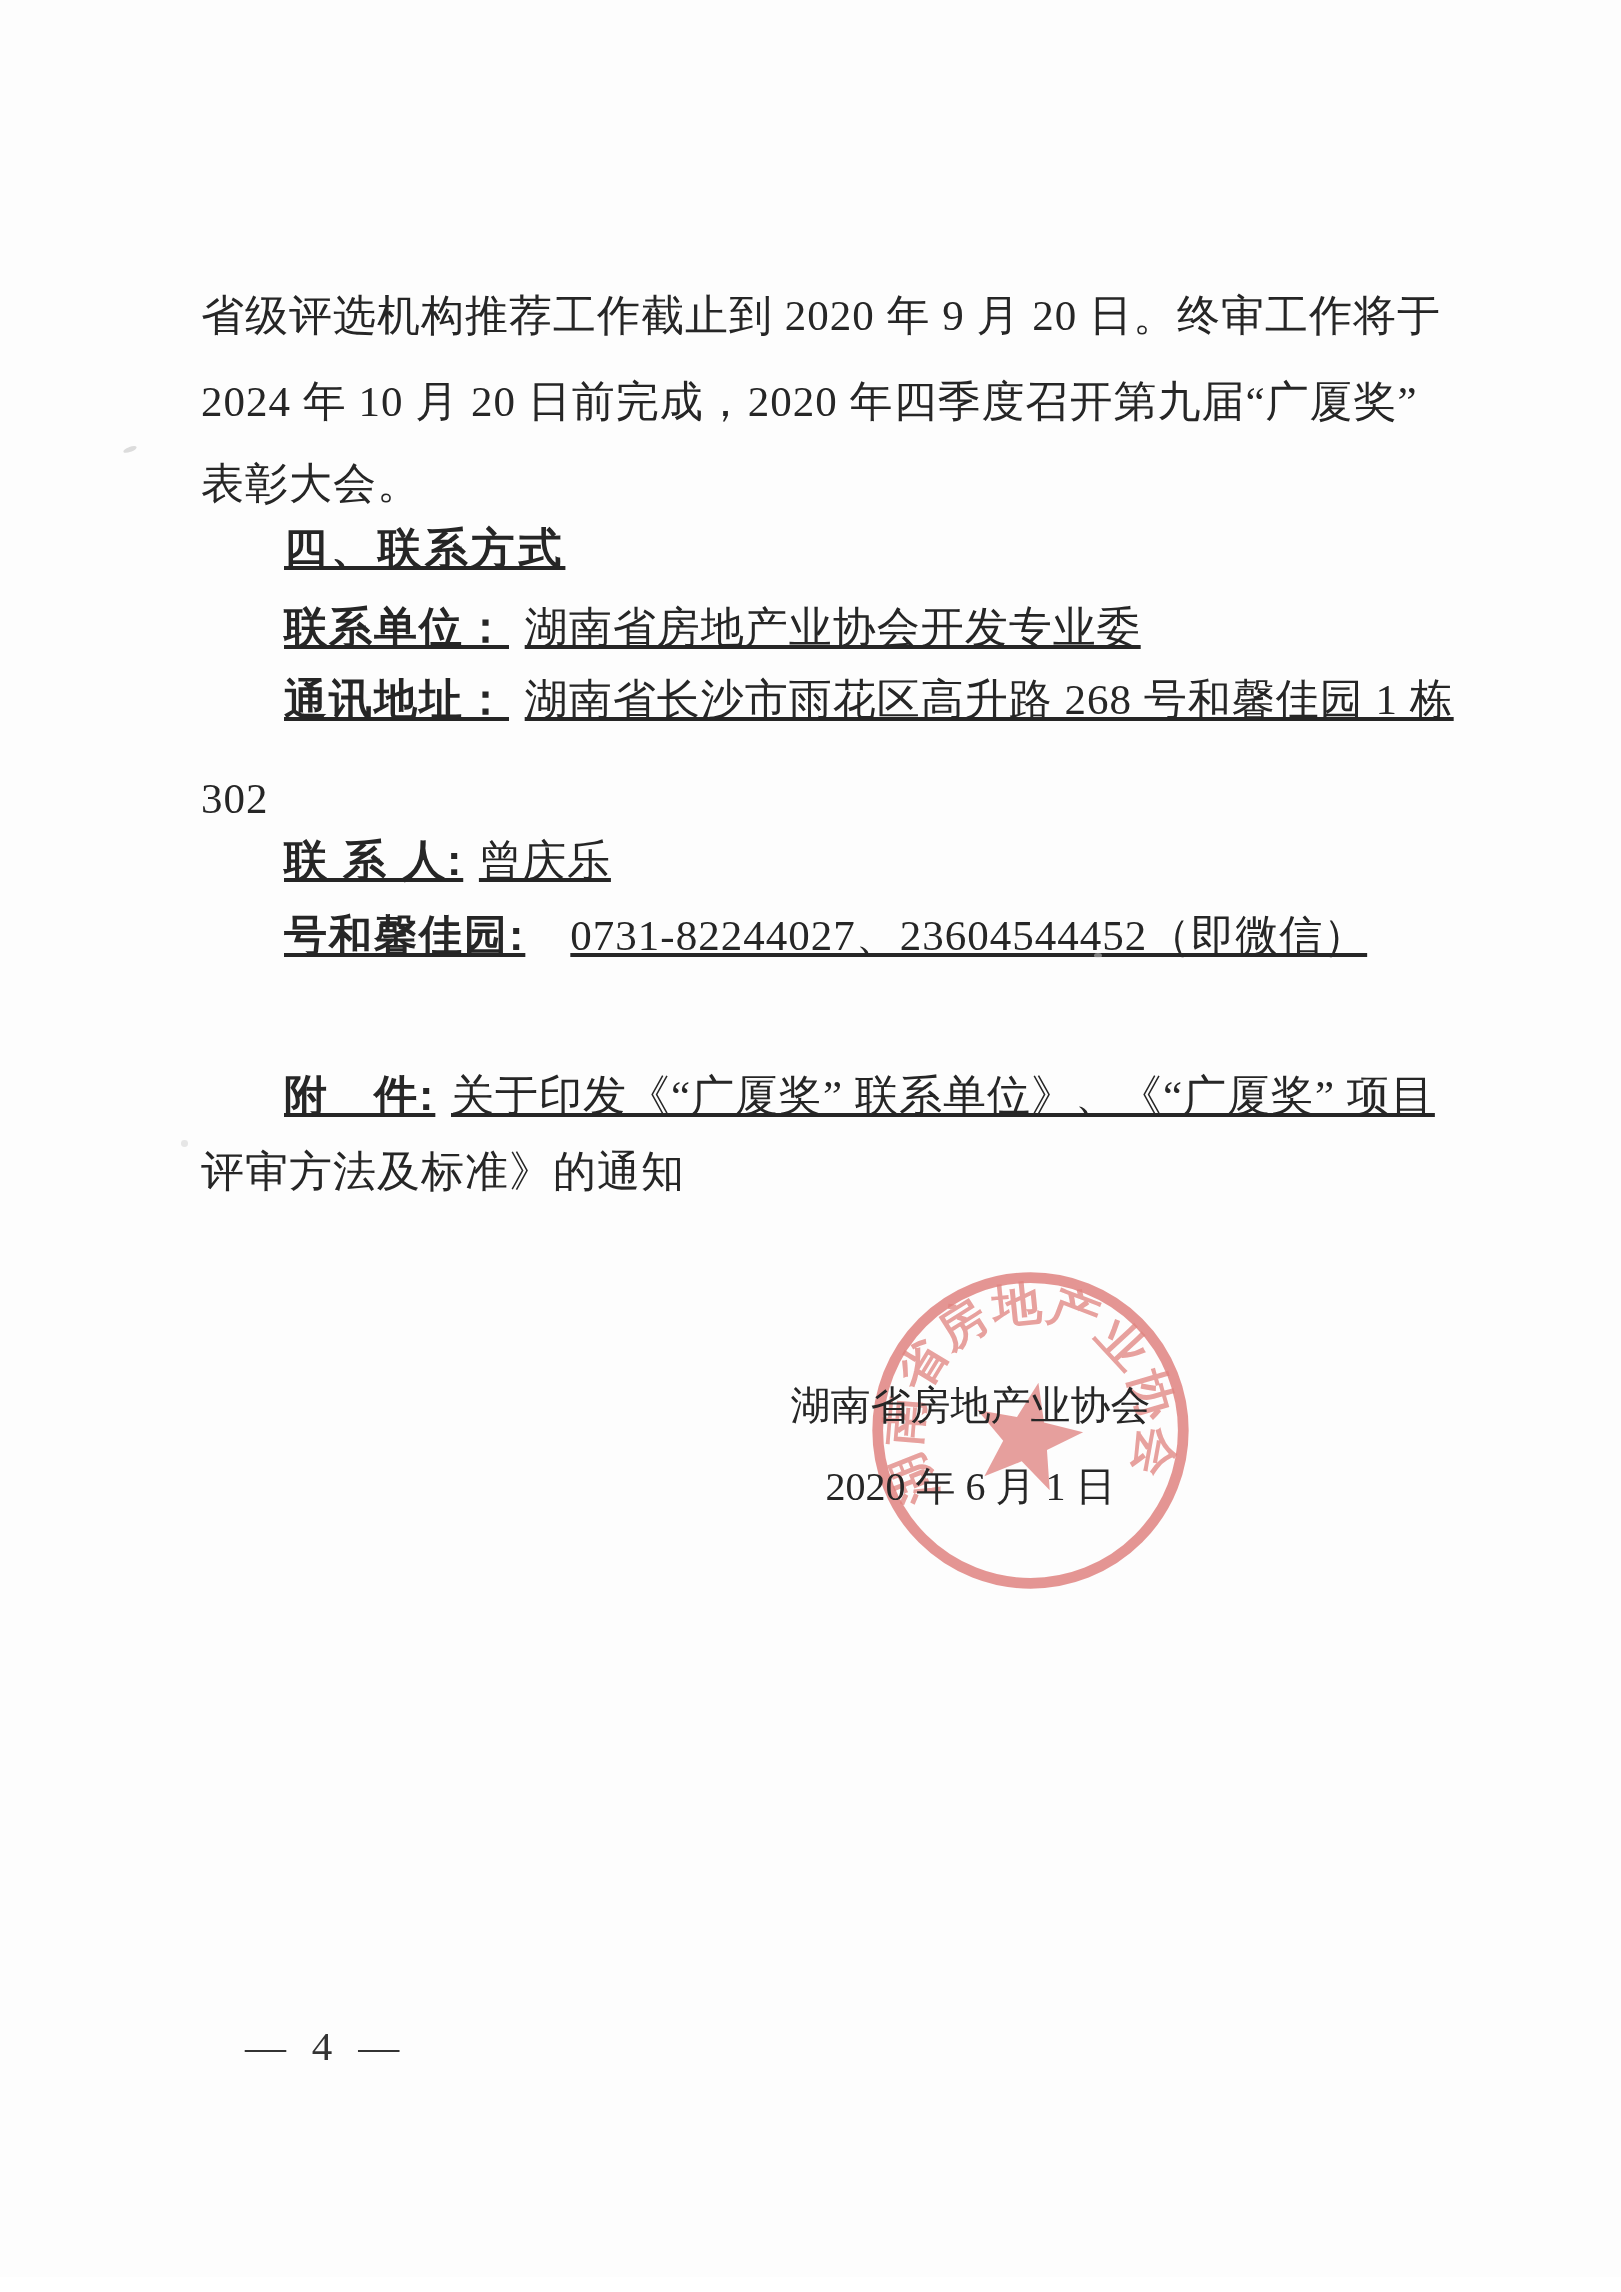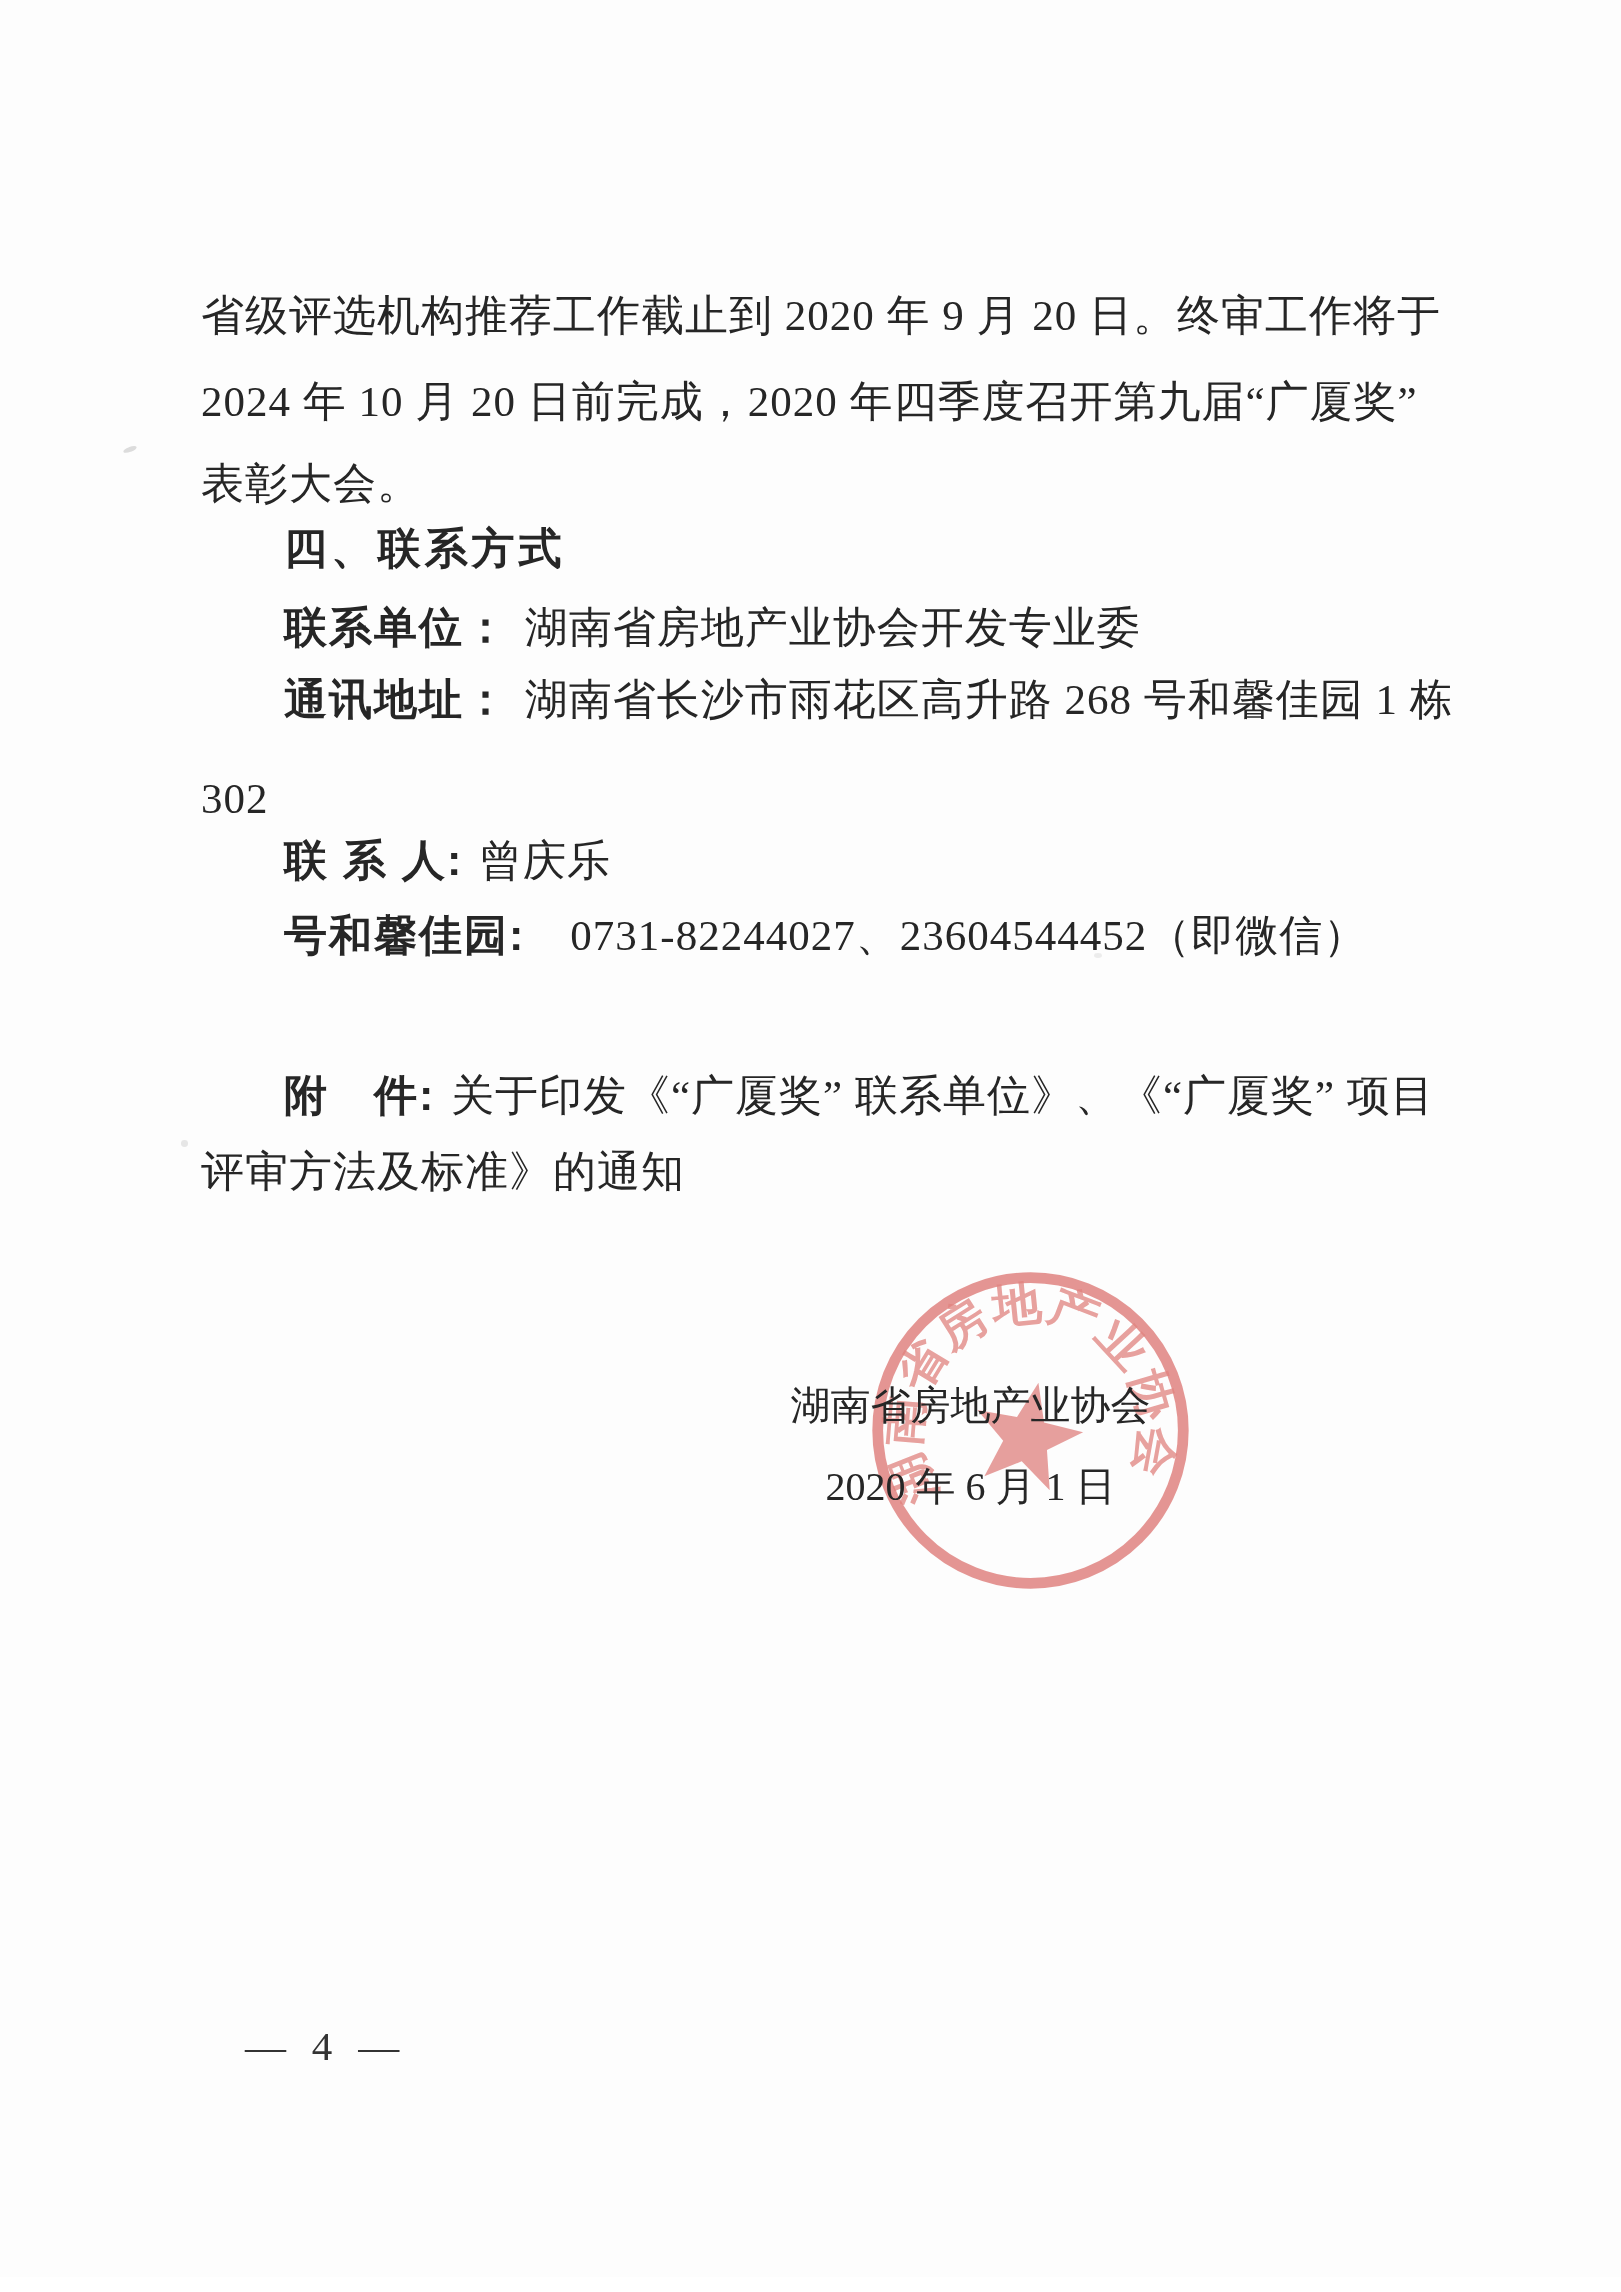--- a/index.html
+++ b/index.html
@@ -13,21 +13,21 @@
   }
   .line{
     position:absolute;
     left:201px;
     width:1215px;
     font-size:43px;
     line-height:1.25;
     white-space:nowrap;
     letter-spacing:1px;
   }
-  .indent{padding-left:83px;}
+  .indent{padding-left:83px;text-decoration:underline;}
   .heading{
     font-family:"Liberation Sans", sans-serif;
     font-weight:700;
     letter-spacing:3.9px;
   }
   .lbl{
     font-family:"Liberation Sans", sans-serif;
     font-weight:700;
     letter-spacing:2px;
   }

